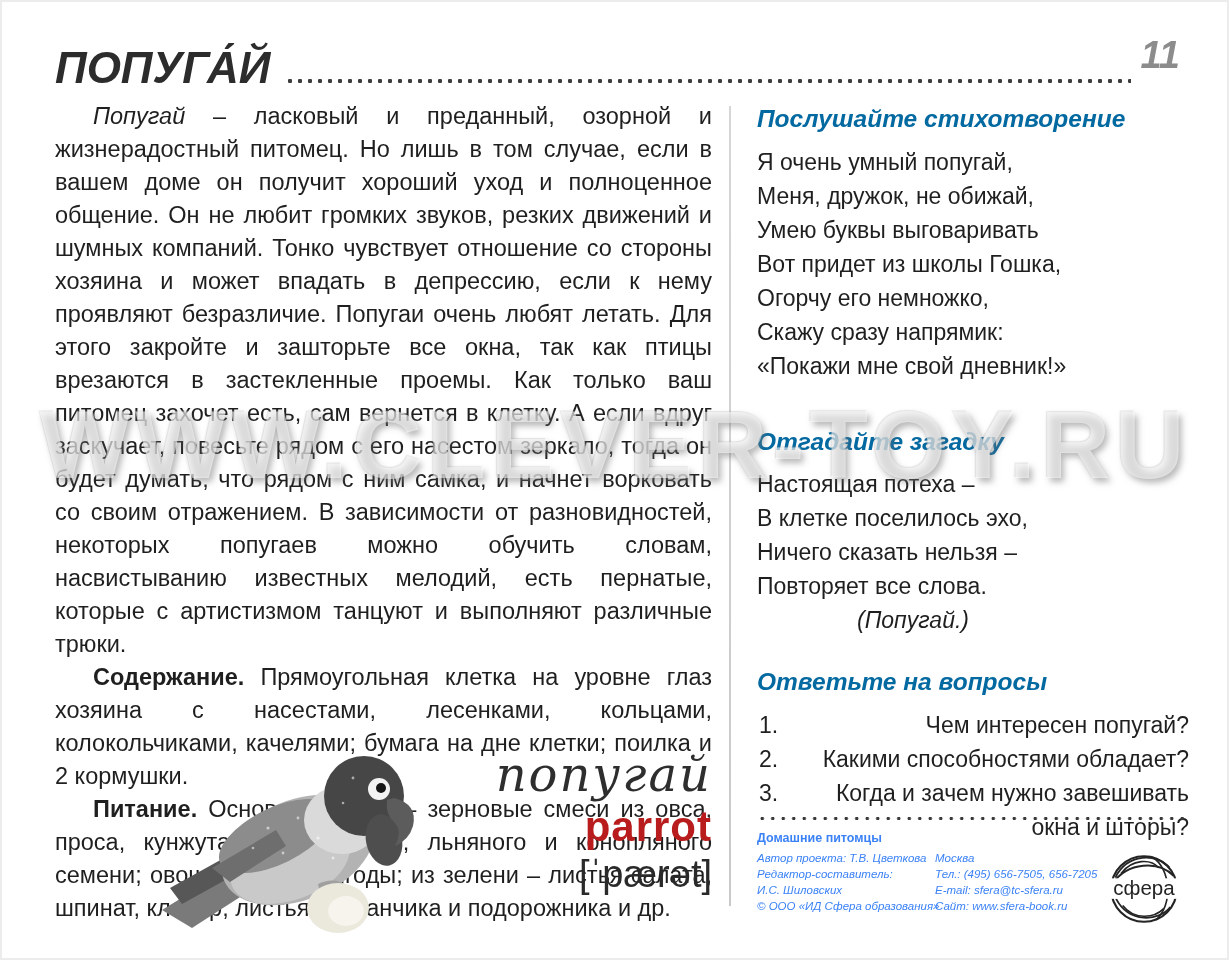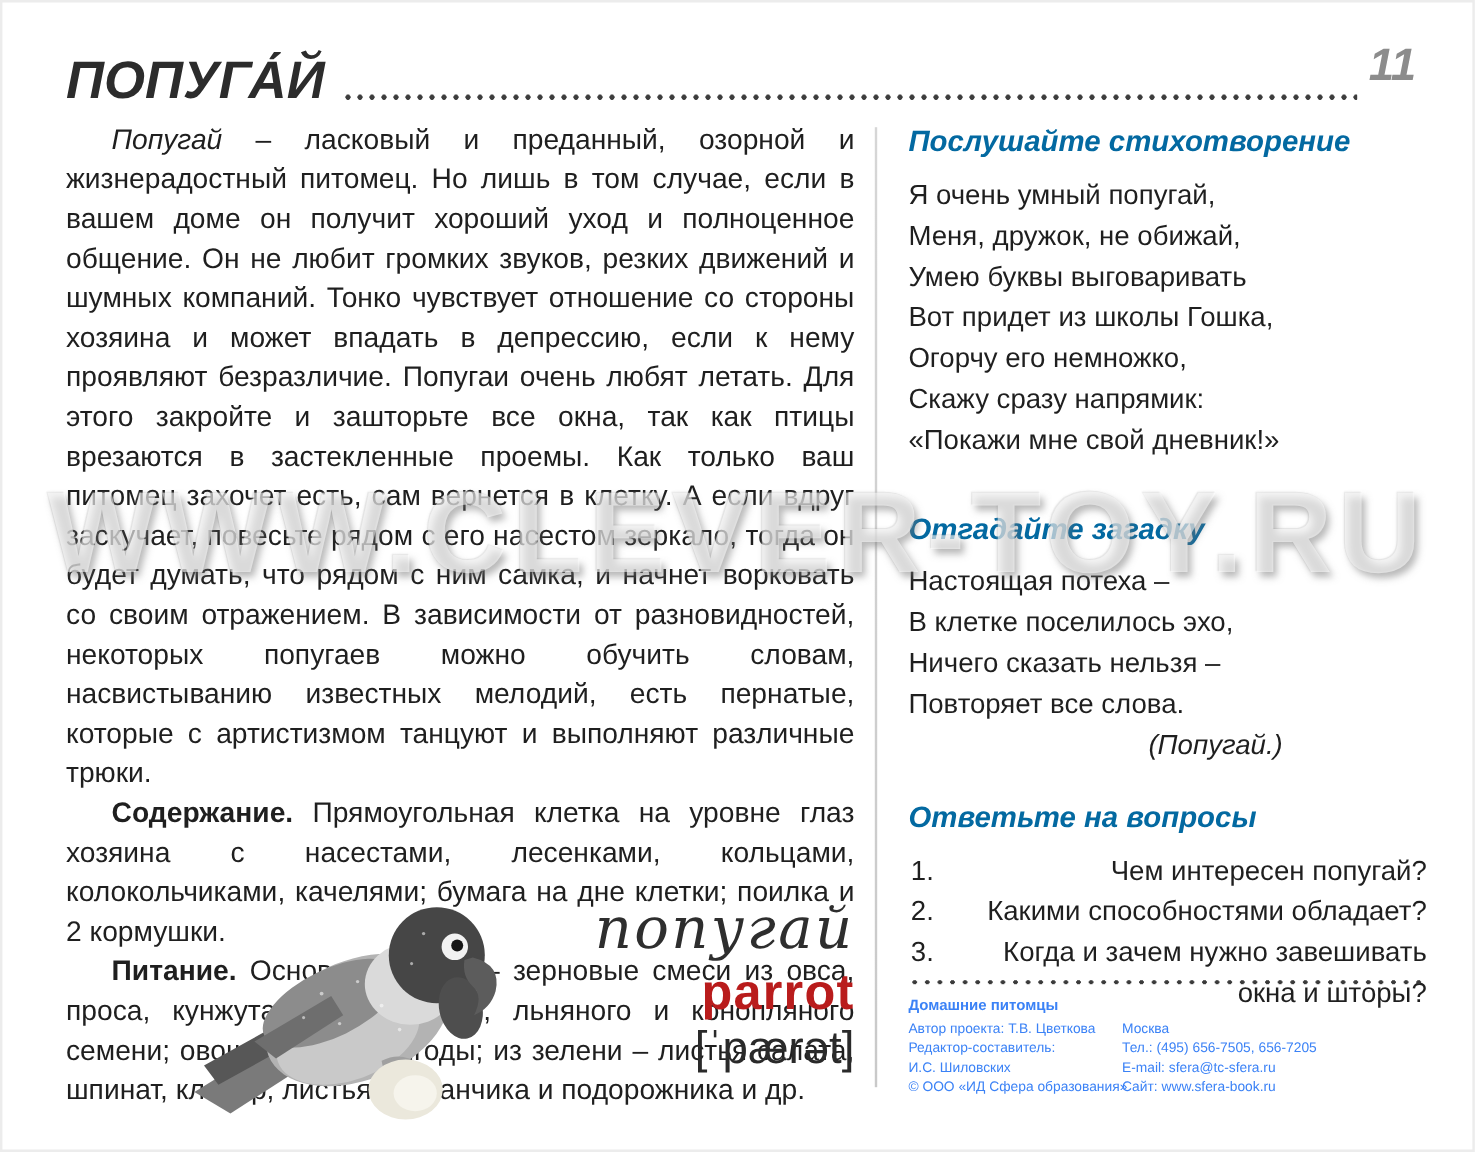--- a/index.html
+++ b/index.html
@@ -77,21 +77,21 @@
   
   .right-col{
     position:absolute;left:757px;top:104px;width:432px;z-index:1;font-size:23px;
   }
   .section-heading{
     font-size:24.5px;font-weight:bold;font-style:italic;color:#0369a1;
     margin:0 0 10px 0;line-height:1.25;
   }
   .poem-line,.riddle-line{line-height:34px;}
   .riddle-answer{
-    font-style:italic;text-align:right;padding-right:120px;line-height:34px;
+    font-style:italic;text-align:center;padding-right:120px;line-height:34px;
   }
   .gap-lg{height:44px;}
   .gap-md{height:30px;}
   ol.questions{
     list-style:none;counter-reset:q;margin:2px 0 0 0;padding:0;text-align:right;
   }
   ol.questions li{
     counter-increment:q;position:relative;padding-left:36px;line-height:34px;
   }
   ol.questions li::before{
@@ -105,21 +105,21 @@
   .footer-dots{
     height:5px;margin-bottom:10px;
     background-image:radial-gradient(circle,#3a3a3a 1.7px,transparent 2px);
     background-size:10.5px 5px;background-repeat:repeat-x;background-position:left center;
   }
   .footer-series{font-size:12.5px;font-weight:bold;margin-bottom:5px;}
   .footer-cols{display:flex;}
   .footer-col{font-size:11.5px;line-height:16px;}
   .footer-col.credits{width:178px;margin-right:0;}
   .footer-col.contacts{width:172px;}
-  .footer-col div{white-space:nowrap;}
+  .footer-col div{white-space:nowrap;font-style:italic;}
   .logo{position:absolute;right:4px;top:32px;}
 </style>
 </head>
 <body>
 
 <div class="page">
 
   <div class="header">
     <div class="page-title">ПОПУГА́Й</div>
     <div class="dotted-leader"></div>
@@ -223,15 +223,28 @@
         <div>И.С. Шиловских</div>
         <div>© ООО «ИД Сфера образования»</div>
       </div>
       <div class="footer-col contacts">
         <div>Москва</div>
         <div>Тел.: (495) 656-7505, 656-7205</div>
         <div>E-mail: sfera@tc-sfera.ru</div>
         <div>Сайт: www.sfera-book.ru</div>
       </div>
     </div>
+    <div class="logo">
+      <svg width="82" height="82" viewBox="0 0 100 100">
+        <circle cx="50" cy="50" r="40" fill="none" stroke="#242424" stroke-width="2.6"></circle>
+        <path d="M15,36 C 30,6 66,6 81,24" fill="none" stroke="#242424" stroke-width="2.2"></path>
+        <path d="M12,43 C 30,17 68,15 86,34" fill="none" stroke="#242424" stroke-width="2.2"></path>
+        <path d="M22,31 C 36,13 58,13 68,24" fill="none" stroke="#242424" stroke-width="2"></path>
+        <path d="M60,11 C 83,25 86,70 64,88" fill="none" stroke="#242424" stroke-width="2"></path>
+        <path d="M16,62 C 32,92 68,90 82,72" fill="none" stroke="#242424" stroke-width="2.2"></path>
+        <path d="M24,70 C 38,88 62,86 74,74" fill="none" stroke="#242424" stroke-width="2"></path>
+        <rect x="4" y="37" width="92" height="25" fill="#ffffff"></rect>
+        <text x="50" y="57" font-size="25" text-anchor="middle" fill="#242424" font-family="Liberation Sans, sans-serif">сфера</text>
+      </svg>
+    </div>
   </div>
 
 </div>
 
 </body></html>

